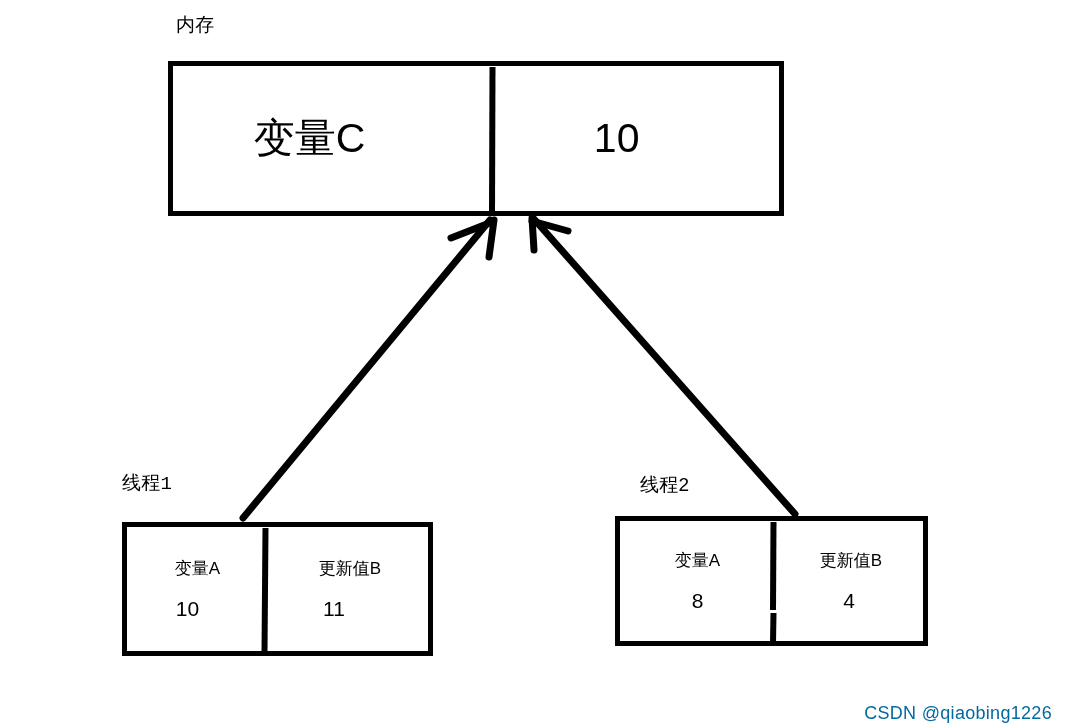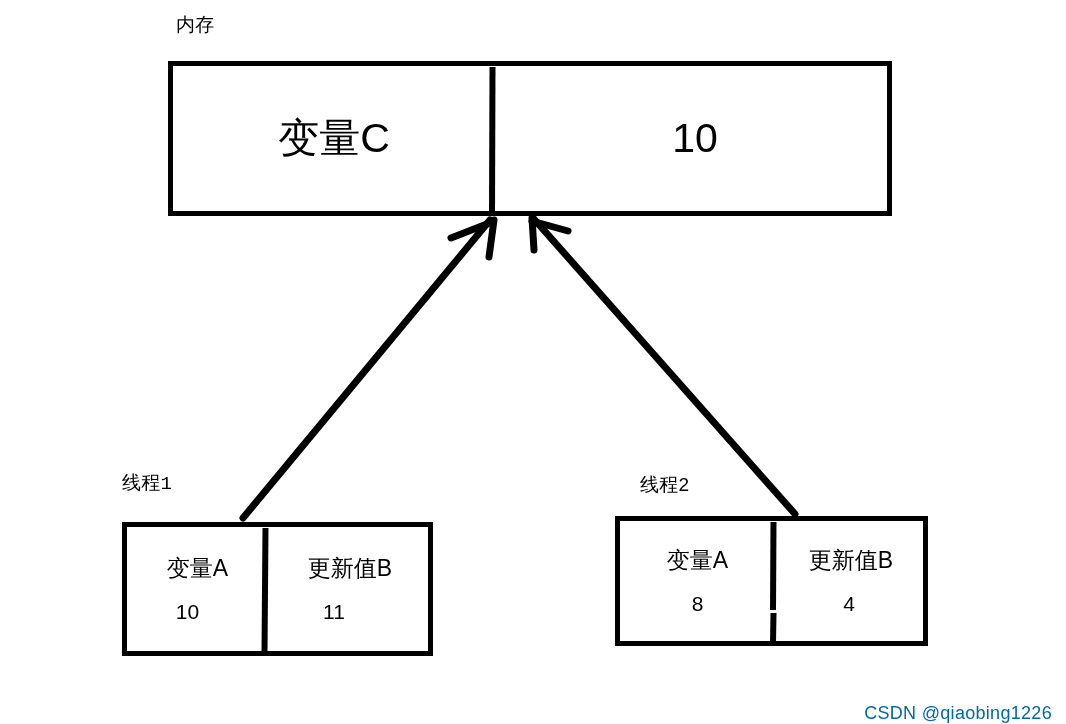--- a/index.html
+++ b/index.html
@@ -55,21 +55,21 @@
     border: 5px solid #000000;
     background: #ffffff;
     display: flex;
     flex-direction: row;
     align-items: stretch;
   }
 
   #memory-box {
     left: 168px;
     top: 52px;
-    width: 724px;
+    width: 616px;
     height: 155px;
   }
   #thread1-box {
     left: 122px;
     top: 513px;
     width: 311px;
     height: 134px;
     border-width: 5px;
   }
   #thread2-box {
@@ -100,21 +100,21 @@
   #memory-cell-value .mem-text { position: relative; left: 4px; }
 
   
   .thread-cell { width: 50%; }
   #thread1-cell-var { width: 145px; }
   #thread1-cell-upd { width: 156px; }
   #thread2-cell-var { width: 155px; }
   #thread2-cell-upd { width: 148px; }
 
   .th-title {
-    font-size: 23px;
+    font-size: 17px;
     line-height: 1;
     white-space: nowrap;
   }
   .th-value {
     font-size: 21px;
     line-height: 1;
     margin-top: 21px;
     white-space: nowrap;
   }
   #thread1-cell-var .th-title { position: relative; left: -2px; }

